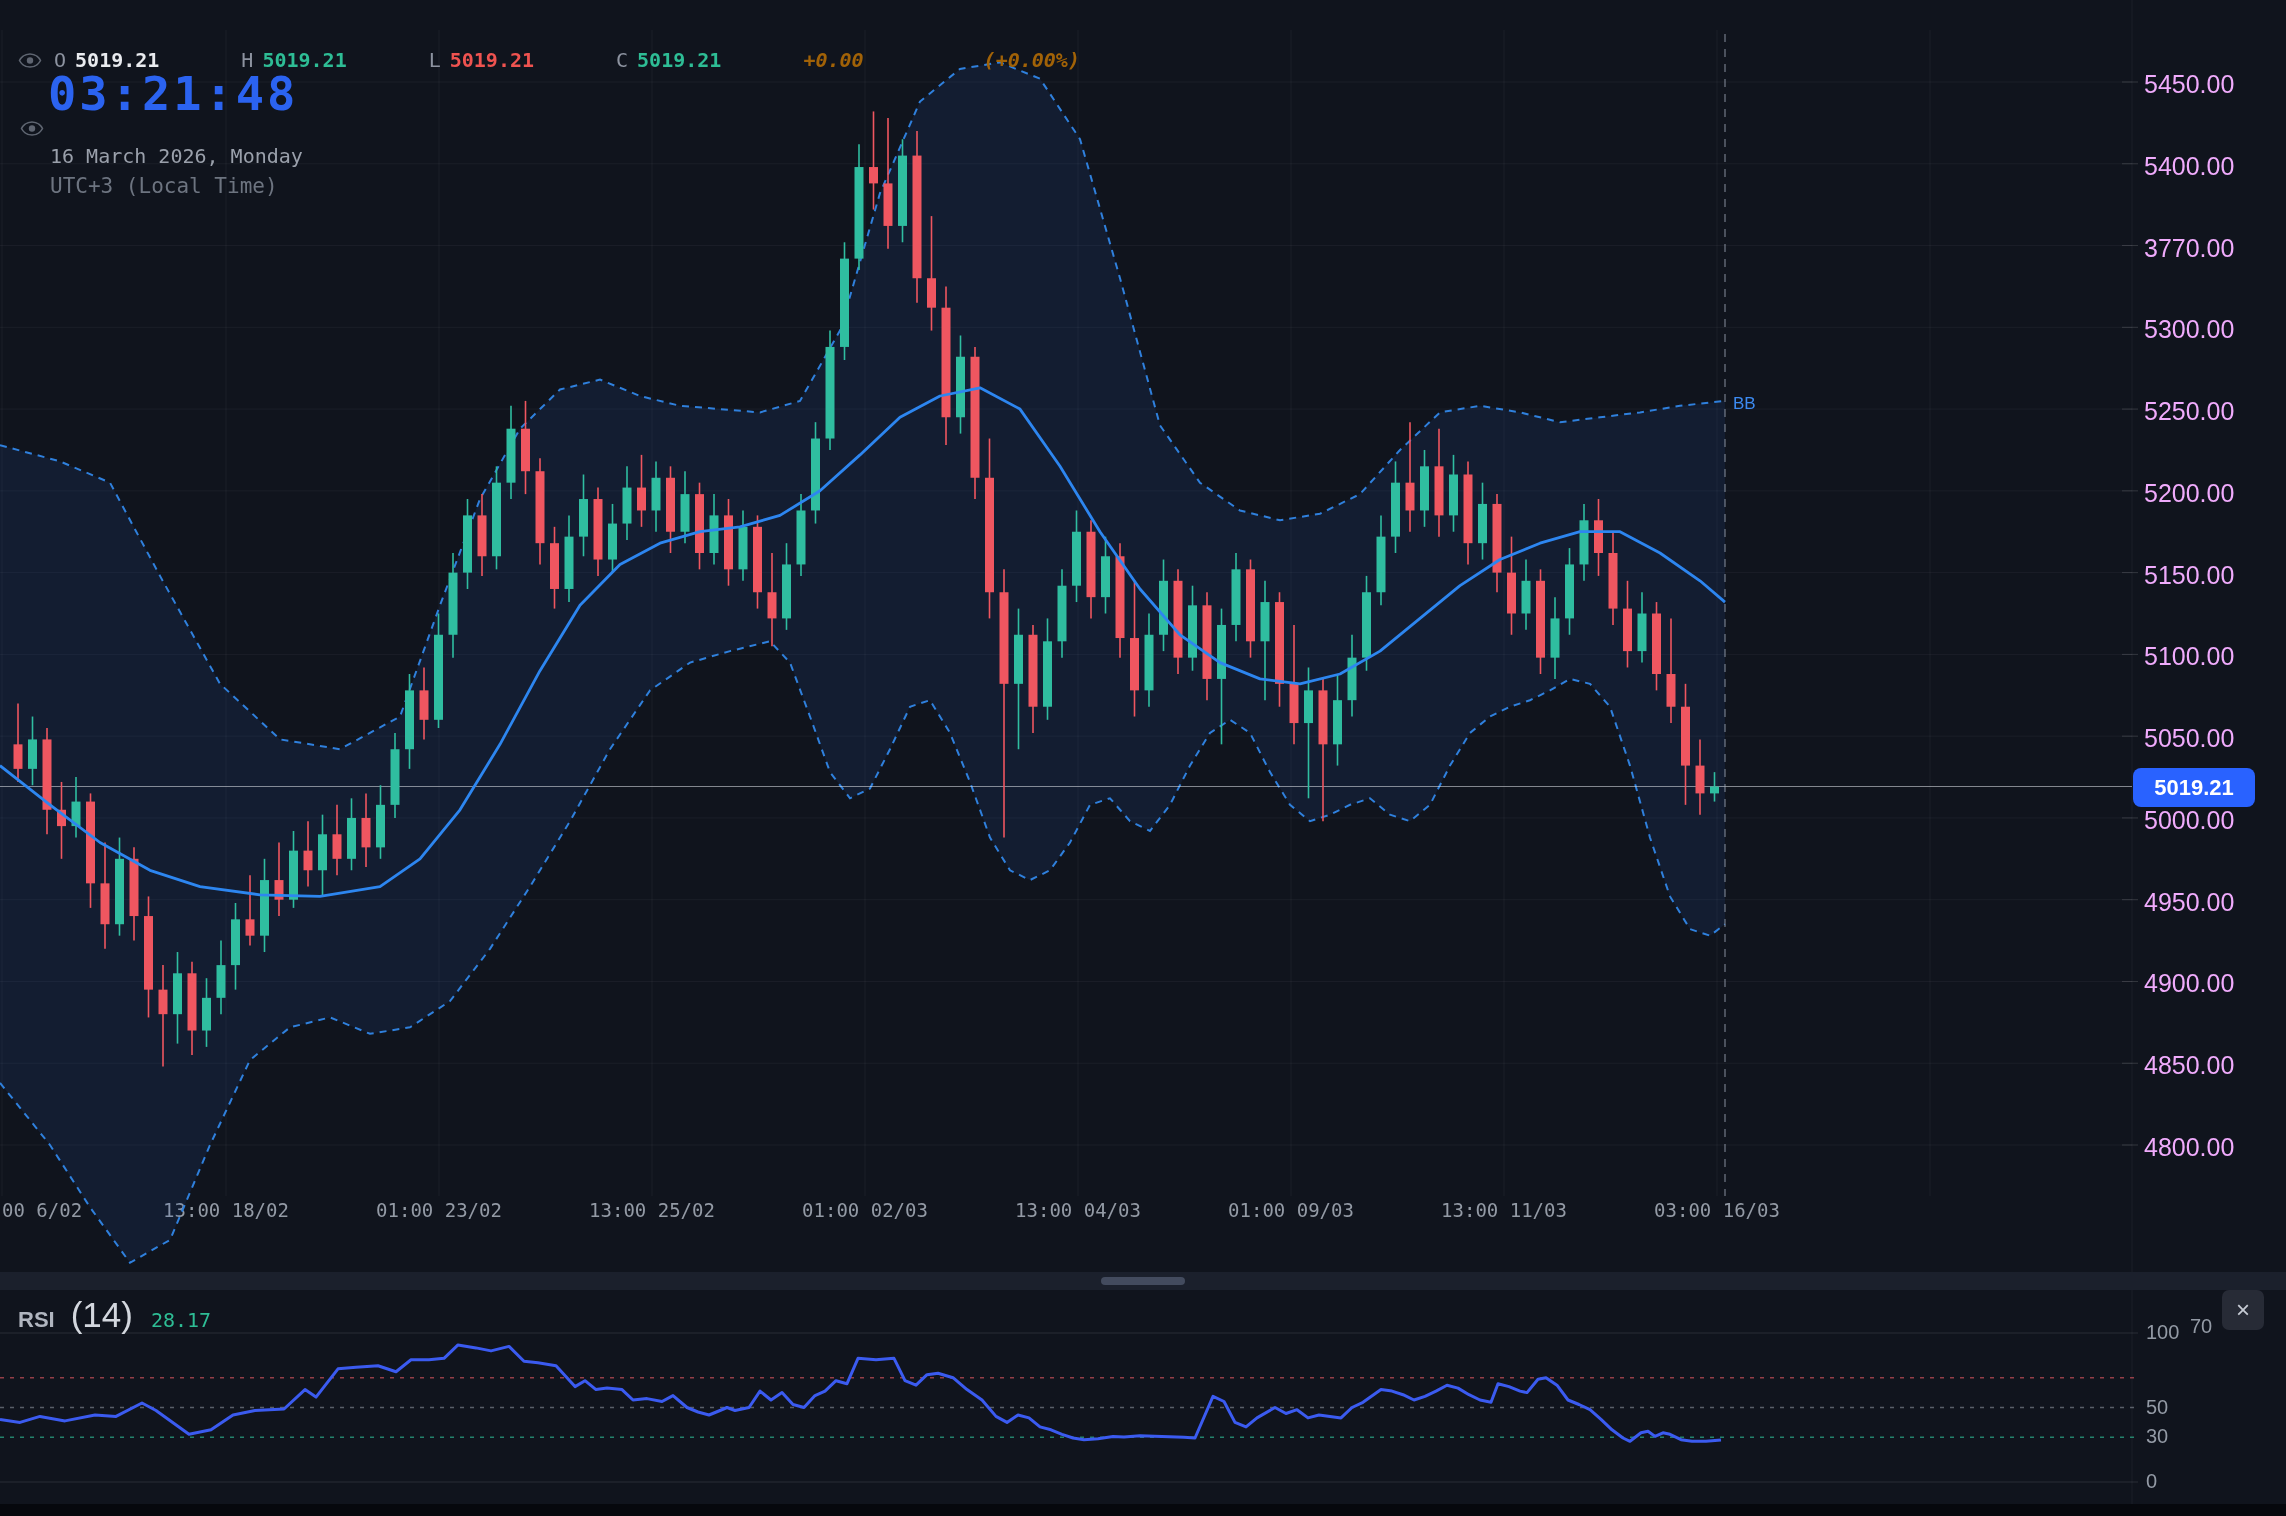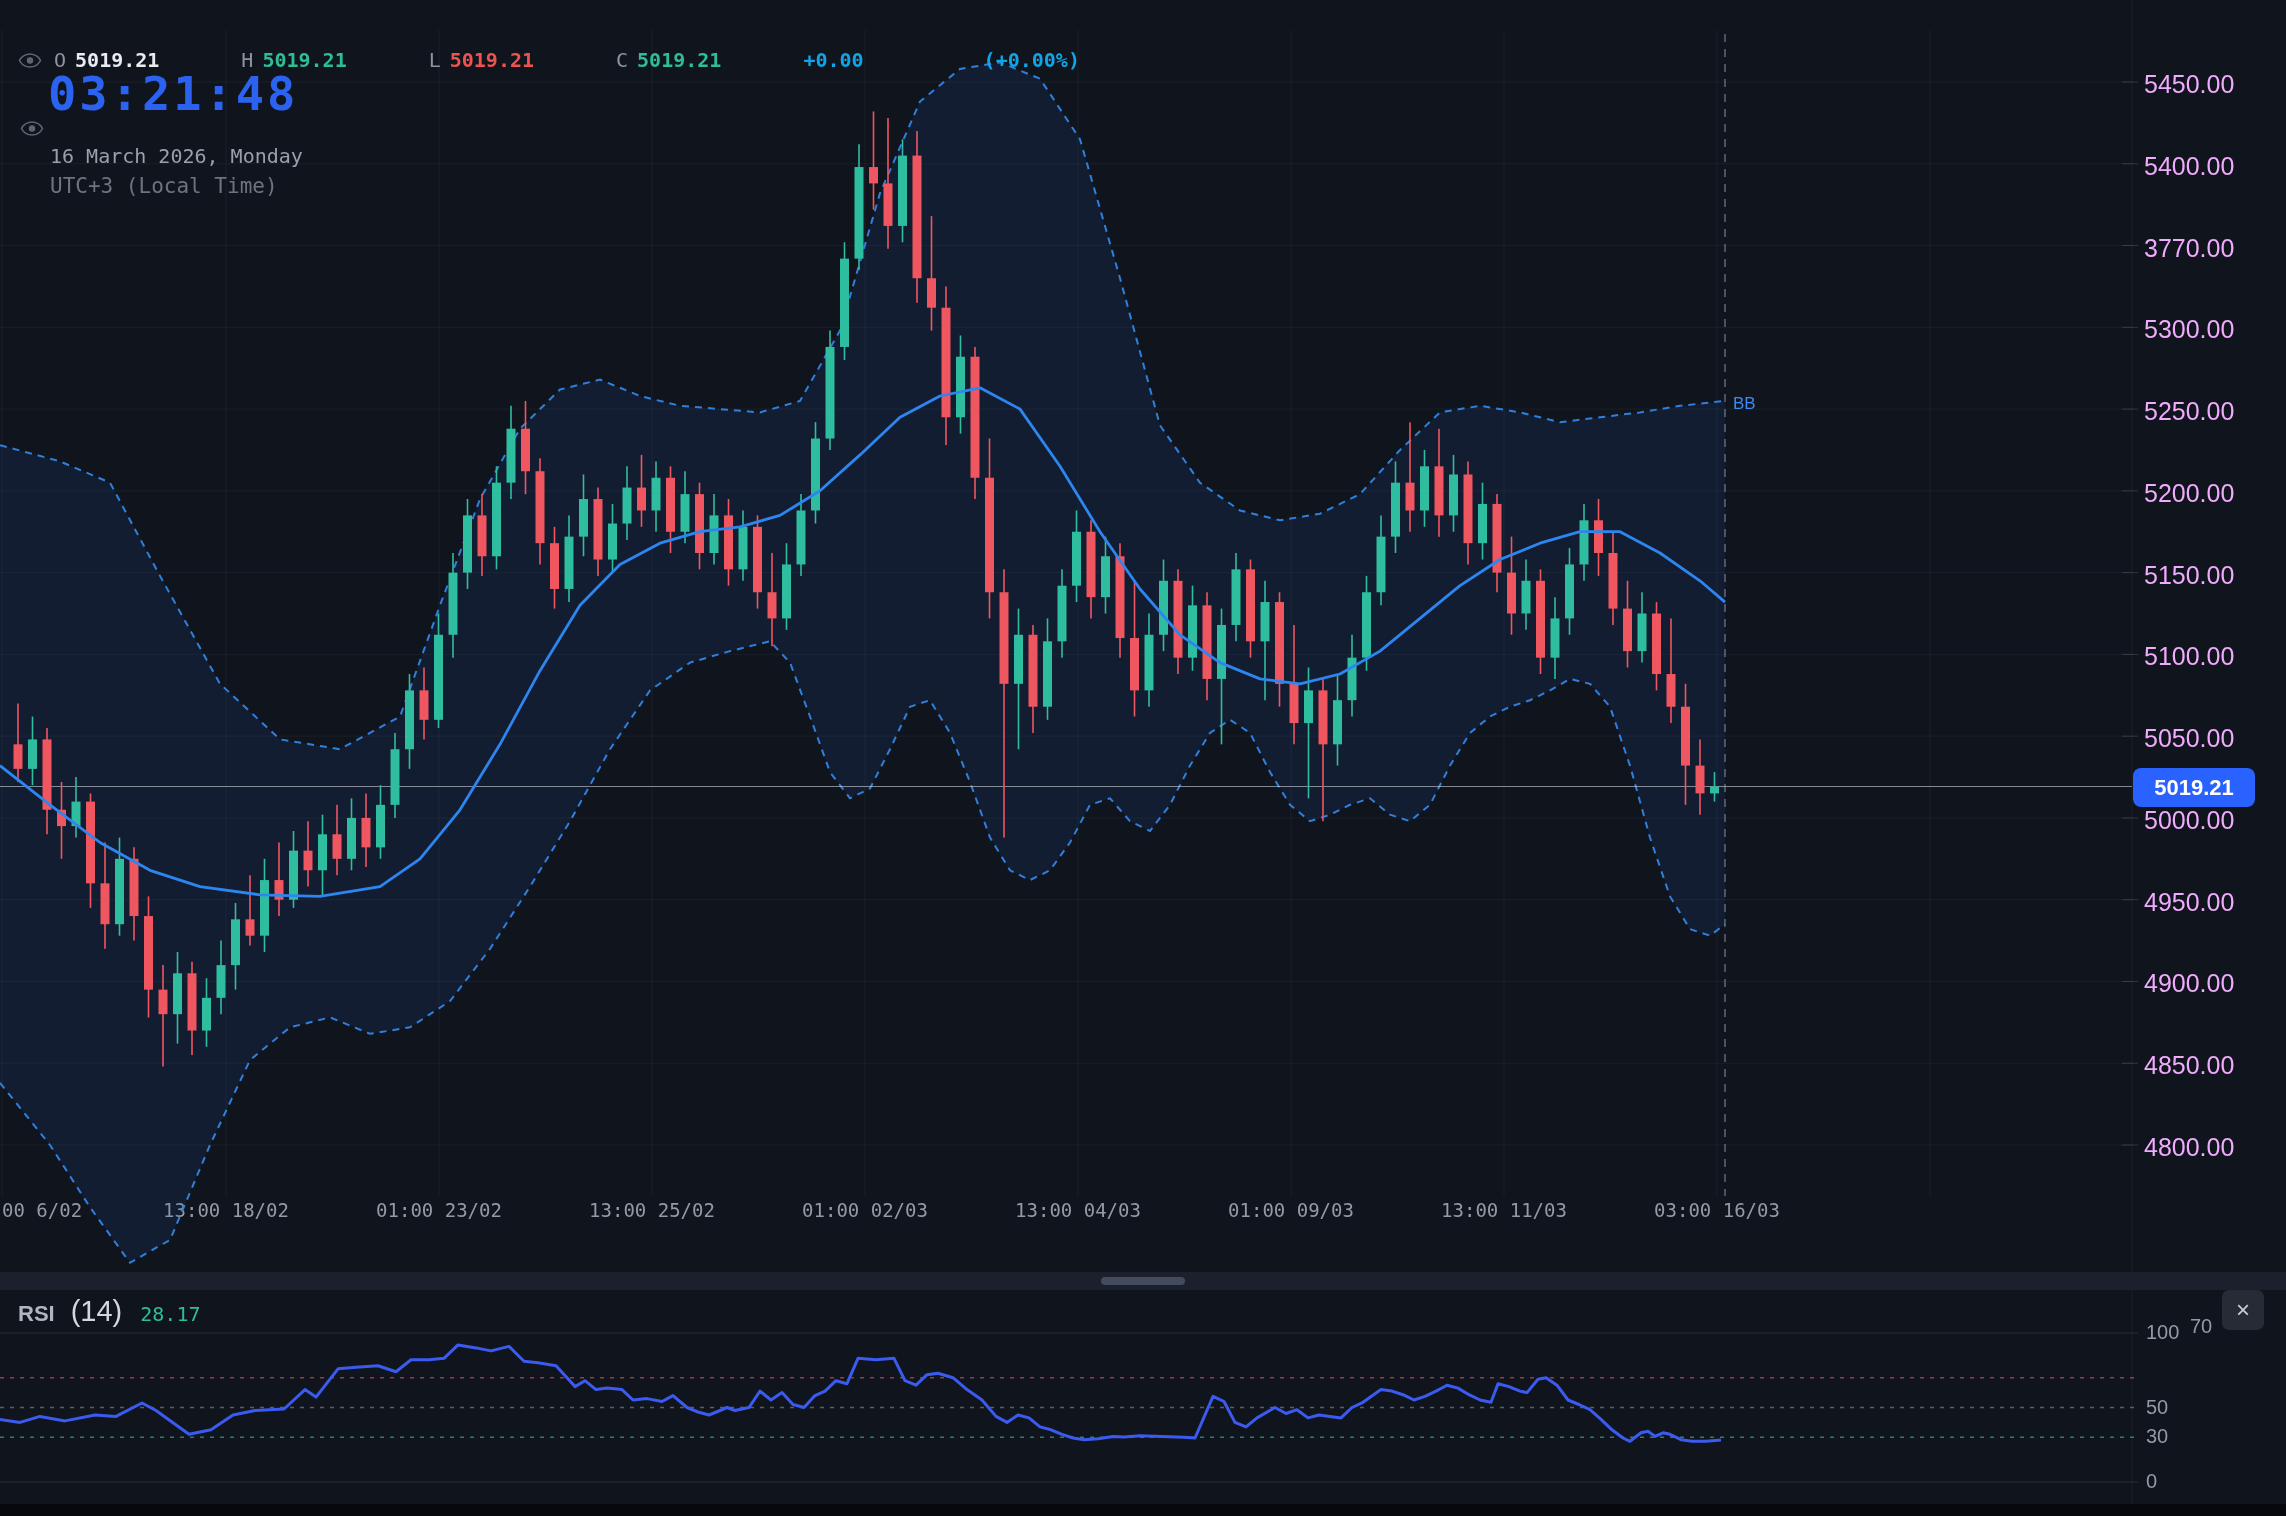--- a/index.html
+++ b/index.html
@@ -14,41 +14,41 @@
   
   #chart-svg{position:absolute;left:0;top:0;z-index:2;}
   
   .ovl{position:absolute;z-index:5;}
   .ohlc-row{left:18px;top:48px;display:flex;align-items:center;font-size:20px;}
   .ohlc-row .lbl{color:#8d93a0;margin-right:9px;}
   .ohlc-row .val{font-weight:bold;}
   .v-white{color:#e9ebef;margin-right:82px;}
   .v-teal{color:#2ebd95;margin-right:82px;}
   .v-red{color:#ef5350;margin-right:82px;}
-  .v-chg{color:#0ea5e9;font-weight:bold;margin-right:120px;}
+  .v-chg{color:#a16207;font-weight:bold;margin-right:120px;font-style:italic;}
   .eye{display:inline-flex;margin-right:12px;opacity:.85;}
   .clock{left:48px;top:66px;font-size:47px;font-weight:bold;letter-spacing:3px;color:#2b63f0;}
   .eye2{left:20px;top:120px;}
   .date-line{left:50px;top:144px;font-size:20px;color:#9aa0ab;}
   .tz-line{left:50px;top:174px;font-size:21px;color:#6d7480;}
   .bb-tag{left:1733px;top:394px;font-size:17px;color:#3d8bf2;font-family:"Liberation Sans",sans-serif;}
   
   .axis-label{position:absolute;font-size:25px;color:#f0abfc;font-family:"Liberation Sans",sans-serif;}
   .time-label{position:absolute;top:1199px;font-size:19px;color:#939aa5;}
   .rsi-label{position:absolute;left:2146px;font-size:20px;color:#939aa5;font-family:"Liberation Sans",sans-serif;}
   .price-badge{left:2133px;top:768px;width:122px;height:39px;background:#2962ff;border-radius:8px;
                color:#fff;font-size:22px;font-weight:bold;display:flex;align-items:center;justify-content:center;
                font-family:"Liberation Sans",sans-serif;z-index:6;}
   
   .panel-divider{left:0;top:1272px;width:2286px;height:18px;background:#1b202c;z-index:4;cursor:row-resize;}
   .grip{position:absolute;left:1101px;top:5px;width:84px;height:8px;border-radius:4px;background:#434b5e;}
   
   .rsi-header{left:18px;top:1295px;display:flex;align-items:baseline;z-index:5;}
   .rsi-title{font-family:Liberation Sans, sans-serif;font-weight:bold;font-size:22px;color:#b0b5bf;margin-right:16px;}
-  .rsi-period{font-family:"Liberation Sans",sans-serif;font-size:29px;color:#d3d7de;margin-right:18px;}
+  .rsi-period{font-family:"Liberation Sans",sans-serif;font-size:35px;color:#d3d7de;margin-right:18px;}
   .rsi-value{font-size:20px;color:#2ebd95;}
   .rsi-close{left:2222px;top:1290px;width:42px;height:40px;background:#272b36;border:none;border-radius:7px;
              color:#c6cbd4;font-size:24px;display:flex;align-items:center;justify-content:center;cursor:pointer;z-index:6;
              font-family:"Liberation Sans",sans-serif;}
   .bottom-strip{left:0;top:1504px;width:2286px;height:12px;background:#06080d;z-index:6;}
 </style>
 </head>
 <body>
 
 <div class="stage">

